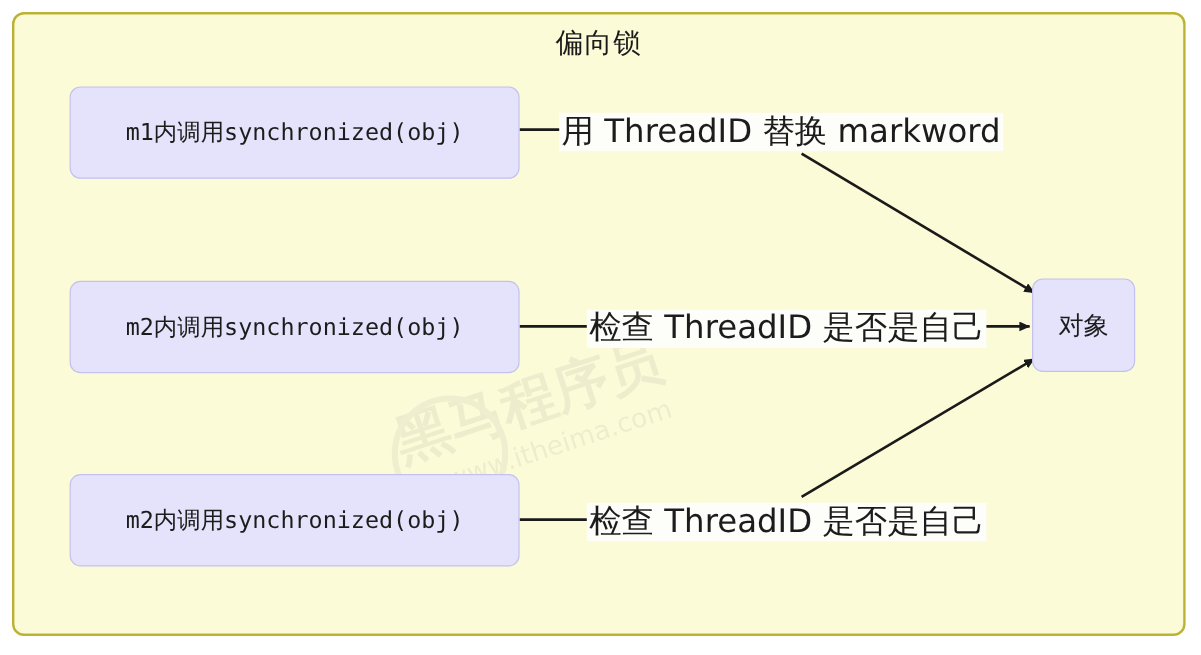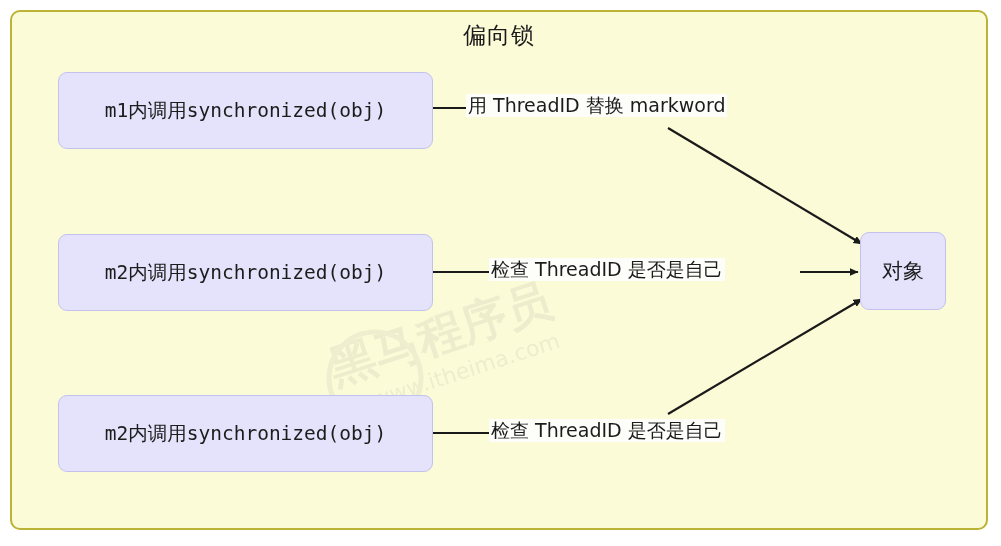--- a/index.html
+++ b/index.html
@@ -63,21 +63,21 @@
   #box-obj  {
     left: 860px; top: 232px; width: 86px; height: 78px;
     font-family: Liberation Mono, monospace;
     font-size: 21px;
   }
   
   .elabel {
     position: absolute;
     background: #fdfdfa;
     font-family: "DejaVu Sans", "Liberation Sans", sans-serif;
-    font-size: 19px;
+    font-size: 27px;
     color: #1c1c1c;
     white-space: nowrap;
     line-height: 1.1;
     padding: 1px 2px;
   }
   #label-top    { left: 466px; top: 94px;  }
   #label-mid    { left: 489px; top: 258px; }
   #label-bottom { left: 489px; top: 419px; }
   
   #edges {

